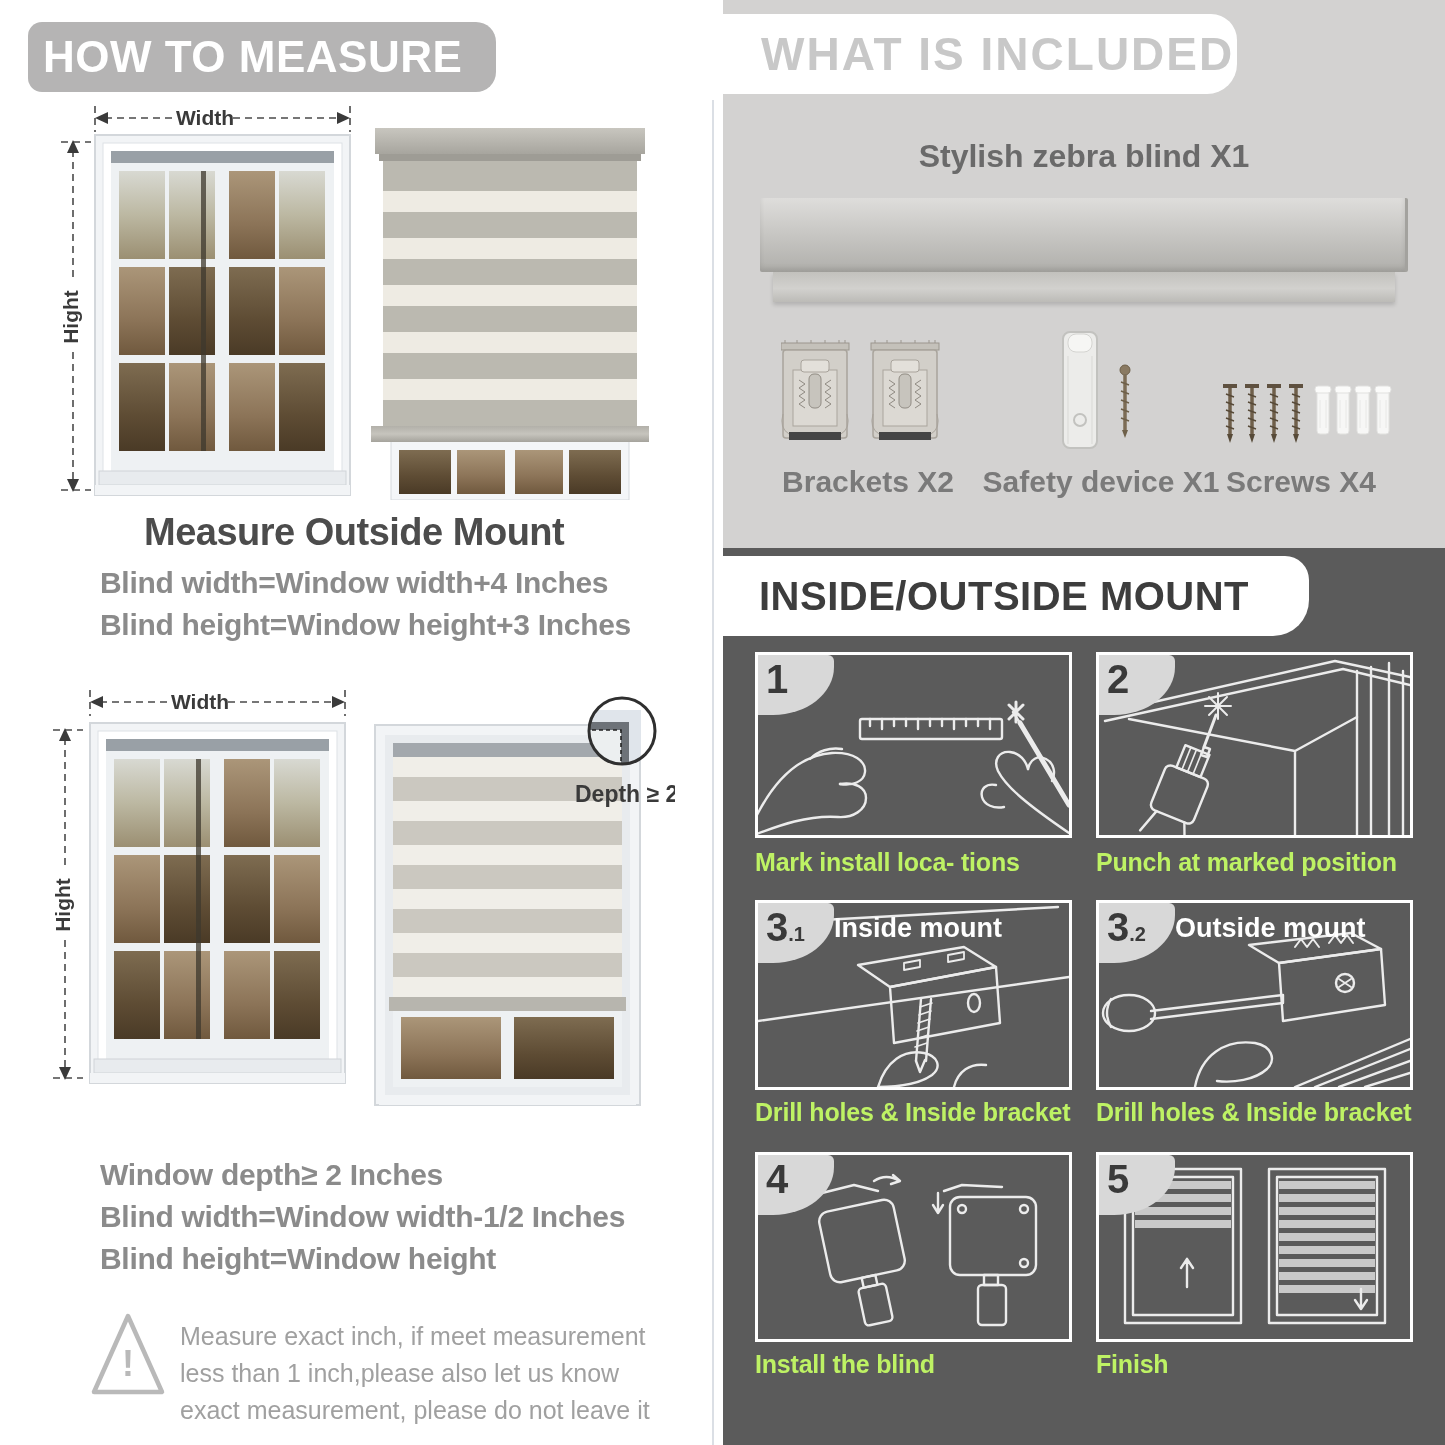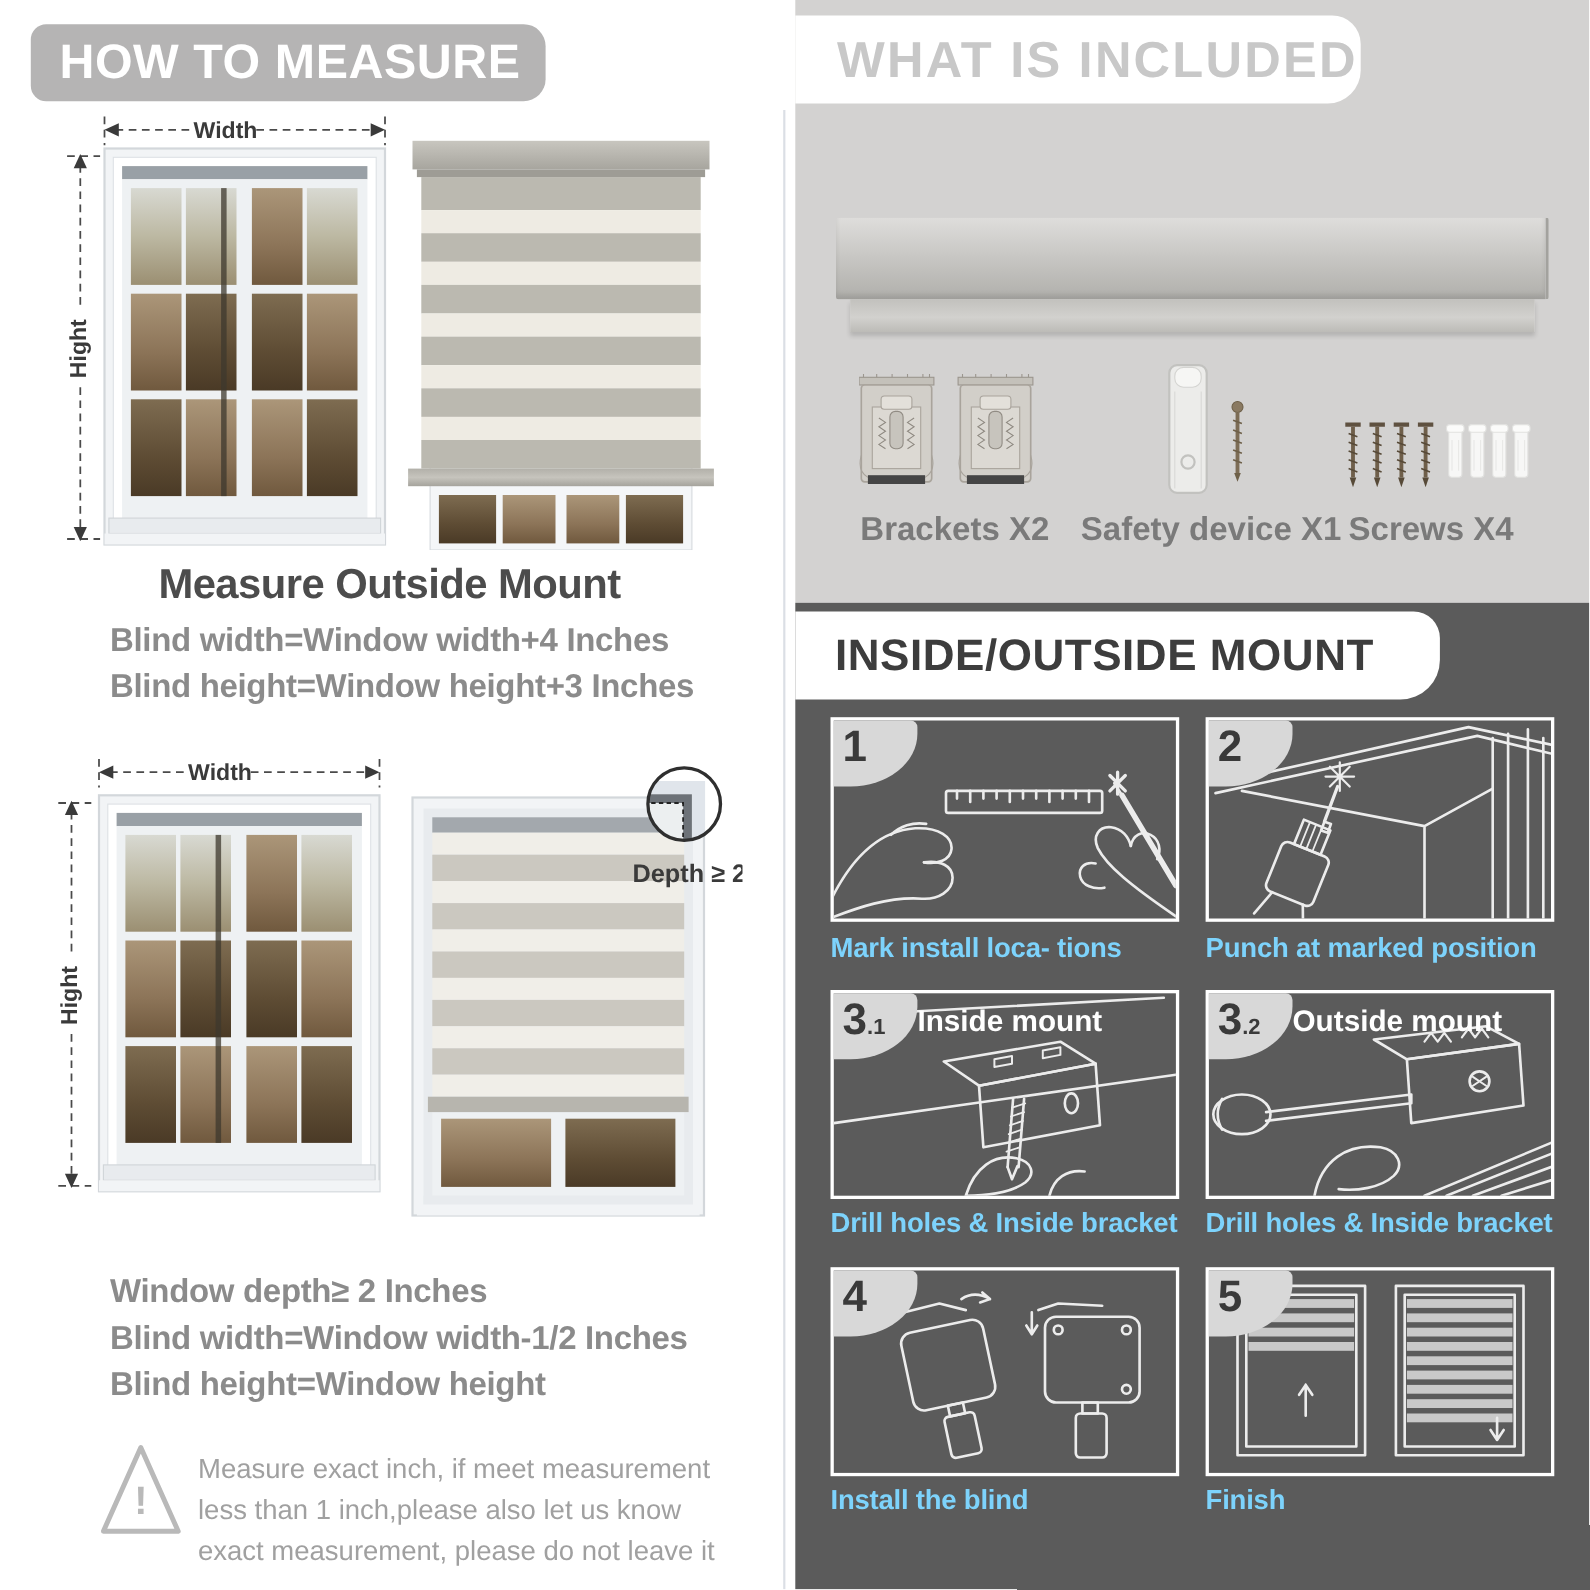--- a/index.html
+++ b/index.html
@@ -3,21 +3,21 @@
 <meta charset="utf-8">
 <style>
   html,body{margin:0;padding:0;background:#fff;}
   #canvas{position:relative;width:1445px;height:1445px;background:#fff;overflow:hidden;
           font-family:"Liberation Sans",sans-serif;}
   .abs{position:absolute;}
   svg text{font-family:"Liberation Sans",sans-serif;}
 
   
   .howto-header{left:28px;top:22px;width:468px;height:70px;background:#b5b4b4;
-    border-radius:14px 20px 20px 14px;display:flex;align-items:center;padding-left:26px;box-sizing:border-box;}
+    border-radius:14px 20px 20px 14px;display:flex;align-items:center;padding-left:15px;box-sizing:border-box;}
   .howto-header span{color:#fff;font-size:44px;font-weight:bold;letter-spacing:0.5px;}
   .measure-title{left:100px;width:560px;font-size:38px;font-weight:bold;color:#4c4c4c;letter-spacing:-0.5px;}
   .formula{left:100px;width:600px;font-size:30px;font-weight:bold;color:#8b8b8b;letter-spacing:-0.3px;}
   .dim-text{font-size:21px;font-weight:bold;fill:#3a3a3a;}
   .depth-text{font-size:23px;font-weight:bold;fill:#3a3a3a;}
   .dash{stroke:#4a4a4a;stroke-width:1.6;stroke-dasharray:7 5;fill:none;}
   .arrow{fill:#3a3a3a;stroke:none;}
   .warn-text{left:180px;top:1318px;width:480px;font-size:25px;color:#a0a0a0;line-height:37px;}
   .tile-edge{left:712px;top:100px;width:2px;height:1345px;background:#dbdfe5;}
 
@@ -39,21 +39,21 @@
   .mount-header{left:0;top:8px;width:586px;height:80px;background:#fff;
     border-radius:0 24px 36px 0;display:flex;align-items:center;padding-left:36px;box-sizing:border-box;}
   .mount-header span{color:#3d3d3d;font-size:40px;font-weight:bold;letter-spacing:0.5px;}
   .step-box{position:absolute;width:317px;border:3px solid #fff;box-sizing:border-box;}
   .step-box svg{position:absolute;left:0;top:0;width:100%;height:100%;}
   .badge{position:absolute;left:0;top:0;display:inline-flex;min-width:54px;height:54px;
     background:#d8d8d8;border-radius:0 6px 80% 0;padding:0 14px 6px 8px;color:#3a3a3a;z-index:2;}
   .badge .num{font-size:40px;font-weight:bold;line-height:48px;}
   .badge .sub{font-size:20px;font-weight:bold;margin-top:20px;}
   .step-label{position:absolute;left:76px;top:10px;color:#fff;font-size:27px;font-weight:bold;z-index:2;}
-  .step-caption{position:absolute;color:#7dd3fc;font-size:25px;font-weight:bold;white-space:nowrap;letter-spacing:-0.2px;}
+  .step-caption{position:absolute;color:#bef264;font-size:25px;font-weight:bold;white-space:nowrap;letter-spacing:-0.2px;}
   .line-art{stroke:#ececec;stroke-width:2.4;fill:none;stroke-linecap:round;stroke-linejoin:round;}
 </style>
 </head>
 <body>
 
 <div id="canvas">
 
   <div class="abs howto-header">
     <span>HOW TO MEASURE</span>
   </div>
@@ -247,20 +247,21 @@
     <text x="38" y="66" text-anchor="middle" font-size="36" font-weight="bold" fill="#b9b9b9">!</text>
   </svg>
   <div class="abs warn-text">Measure exact inch, if meet measurement less than 1 inch,please also let us know exact measurement, please do not leave it</div>
 
   <div class="abs tile-edge"></div>
 
   <div class="abs included-panel">
     <div class="abs included-header">
       <span>WHAT IS INCLUDED</span>
     </div>
+    <div class="abs blind-label">Stylish zebra blind X1</div>
 
     <div class="abs cassette-main"></div>
     <div class="abs cassette-rail"></div>
 
     <svg class="abs" style="left:58px;top:338px;" width="160" height="112" viewBox="0 0 160 112">
       <g id="brk">
         <rect x="0" y="5" width="68" height="7" fill="#c4c1ba" stroke="#9b968e"></rect>
         <path d="M4,5 v-3 M16,5 v-3 M30,5 v-3 M44,5 v-3 M58,5 v-3 M64,5 v-3" stroke="#9b968e" fill="none"></path>
         <rect x="2" y="12" width="64" height="88" rx="3" fill="#d2cfc9" stroke="#a9a49c" stroke-width="1.5"></rect>
         <rect x="12" y="32" width="44" height="56" fill="#dcd9d3" stroke="#aaa59d"></rect>

